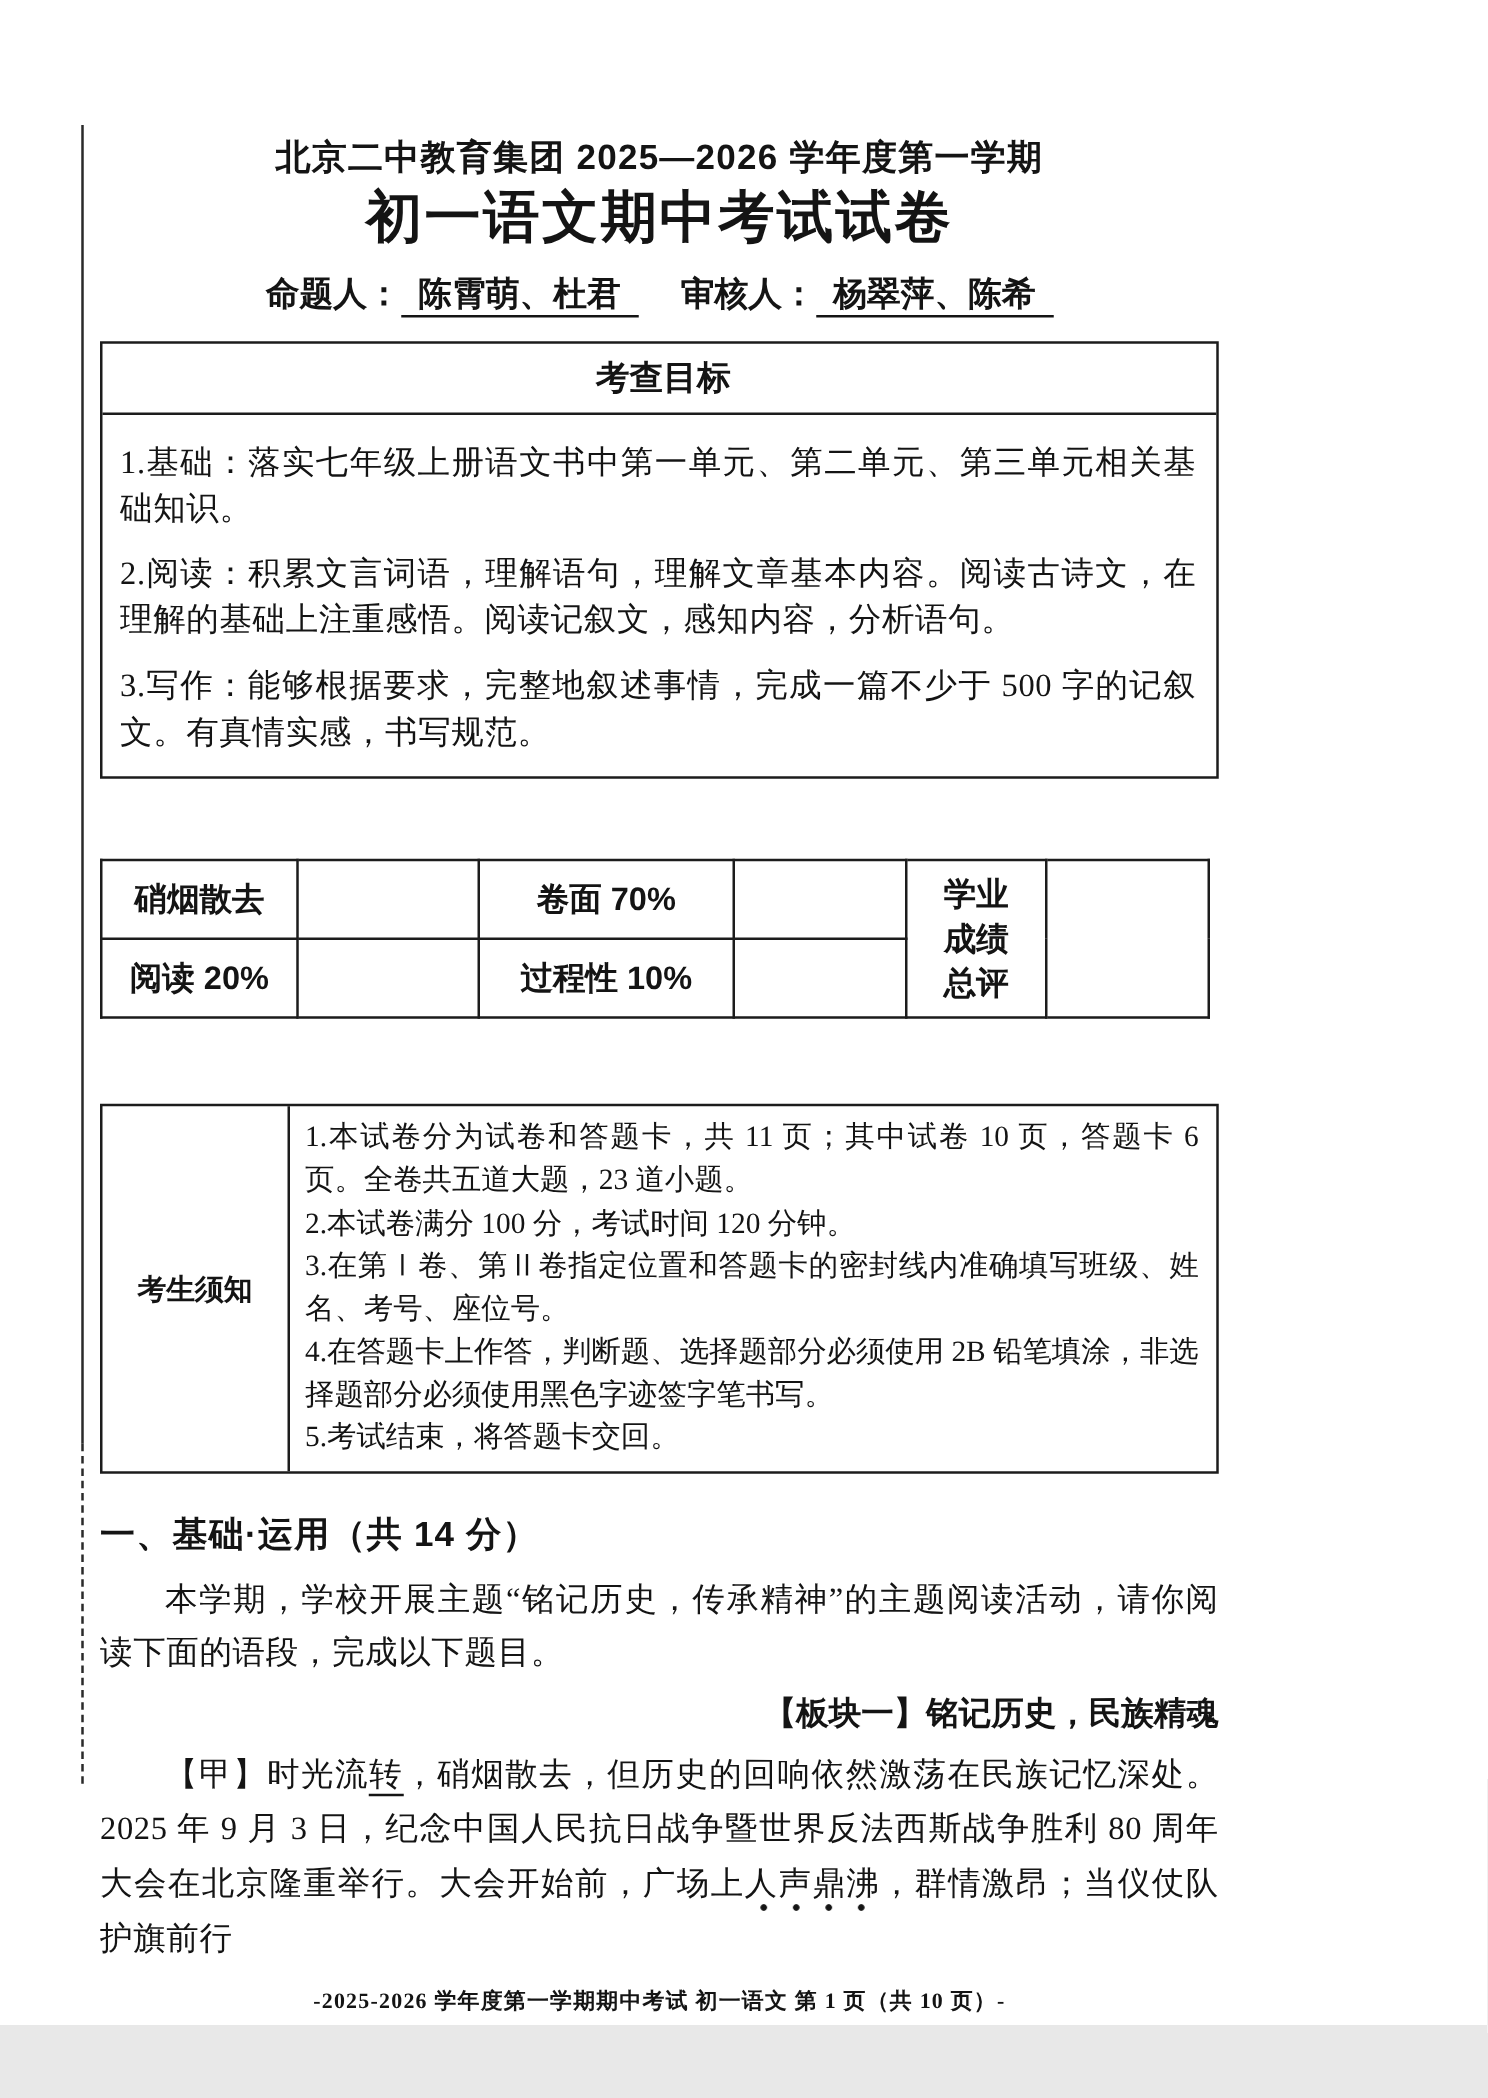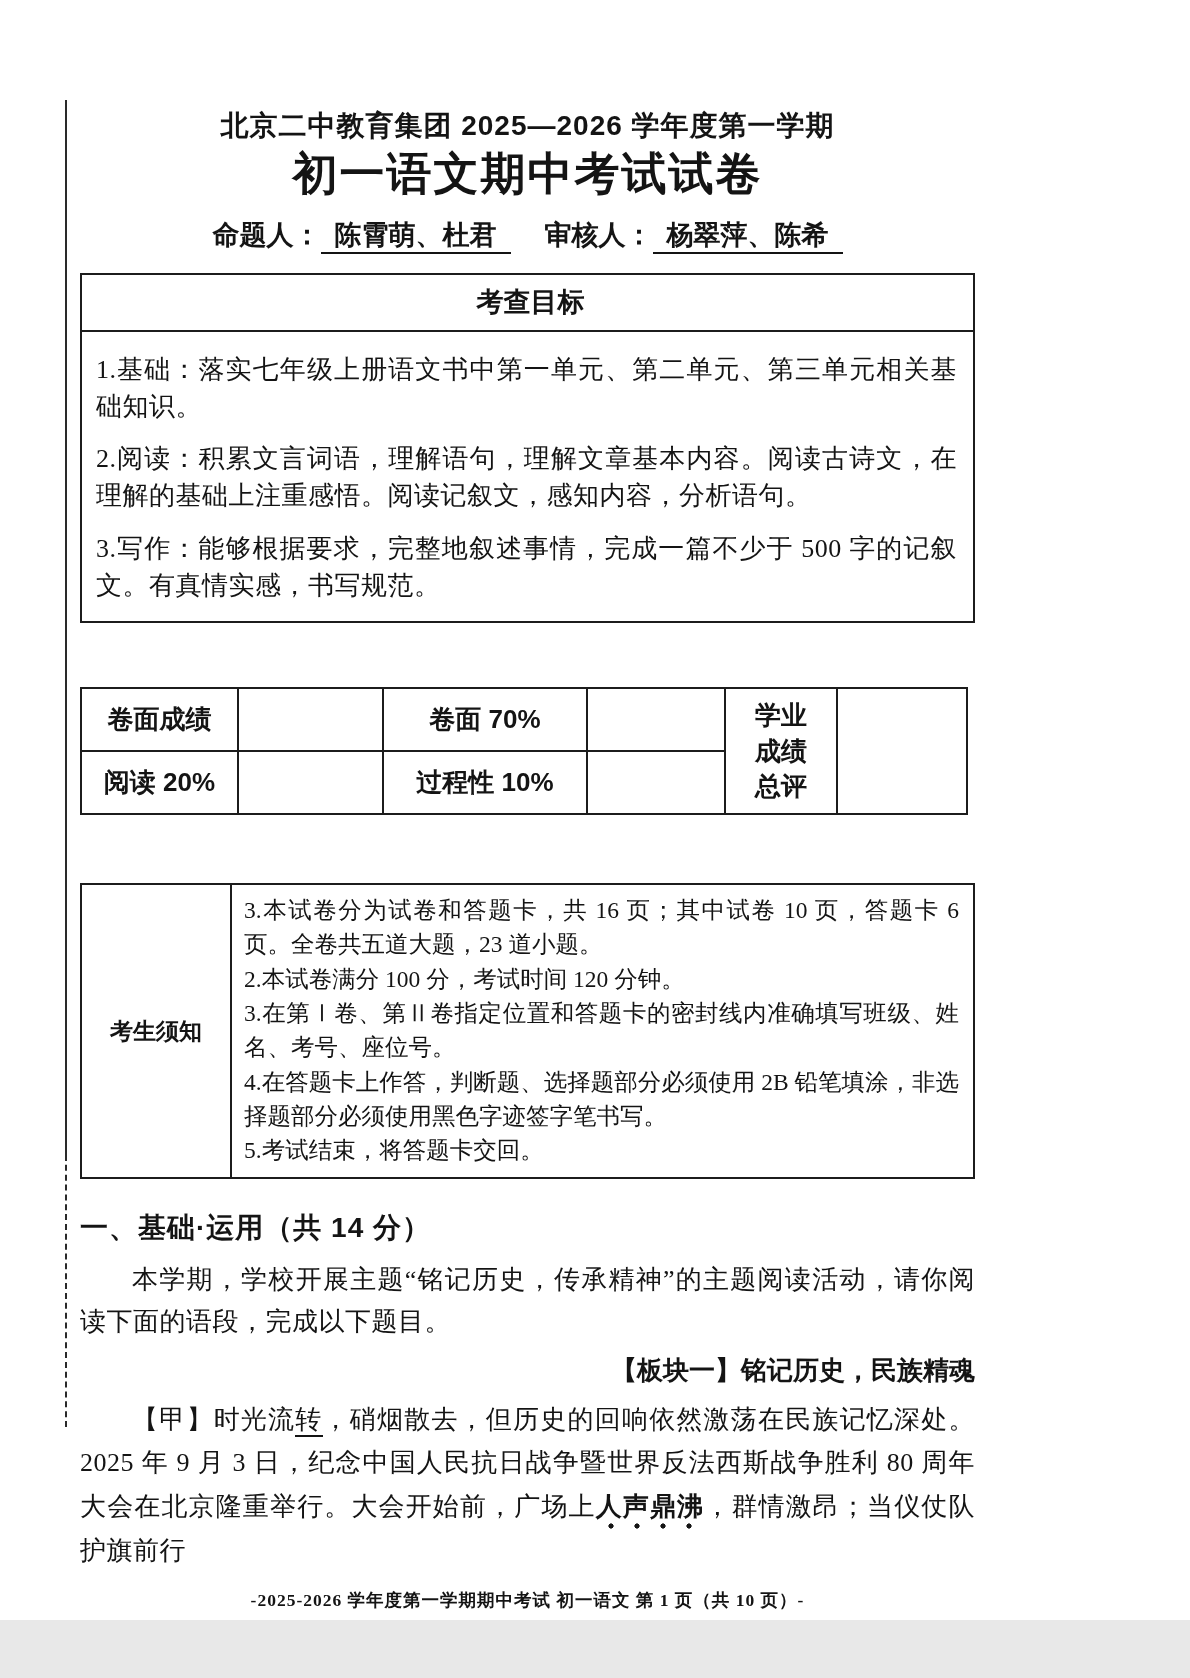--- a/index.html
+++ b/index.html
@@ -121,21 +121,20 @@
   .underlined-char{
     border-bottom:2.5px solid #141414;
     padding-bottom:1px;
   }
   .em-dots{
     background-image:radial-gradient(circle, #141414 2.3px, transparent 2.9px);
     background-size:1em 10px;
     background-repeat:repeat-x;
     background-position:2px 100%;
     padding-bottom:10px;
-    font-weight:bold;
   }
   .page-footer{
     text-align:center;
     font-weight:bold;font-size:17.5px;
     margin-top:16px;letter-spacing:1px;
   }
 </style>
 </head>
 <body>
 
@@ -167,21 +166,21 @@
       <colgroup>
         <col style="width:157px">
           <col style="width:145px">
           <col style="width:204px">
         <col style="width:138px">
           <col style="width:112px">
           <col style="width:130px">
       </colgroup>
       <tbody>
           <tr>
-        <td>卷面成绩</td>
+        <td>硝烟散去</td>
         <td></td>
         <td>卷面 70%</td>
         <td></td>
         <td rowspan="2" class="total-cell">
           <div>学业</div>
           <div>成绩</div>
           <div>总评</div>
         </td>
         <td rowspan="2"></td>
       </tr>
@@ -190,21 +189,21 @@
         <td></td>
         <td>过程性 10%</td>
         <td></td>
       </tr>
     </tbody>
       </table>
 
     <div class="notice-box">
       <div class="notice-label">考生须知</div>
       <div class="notice-body">
-        <div class="notice-item">3.本试卷分为试卷和答题卡，共 16 页；其中试卷 10 页，答题卡 6 页。全卷共五道大题，23 道小题。</div>
+        <div class="notice-item">1.本试卷分为试卷和答题卡，共 11 页；其中试卷 10 页，答题卡 6 页。全卷共五道大题，23 道小题。</div>
         <div class="notice-item">2.本试卷满分 100 分，考试时间 120 分钟。</div>
         <div class="notice-item">3.在第Ⅰ卷、第Ⅱ卷指定位置和答题卡的密封线内准确填写班级、姓名、考号、座位号。</div>
         <div class="notice-item">4.在答题卡上作答，判断题、选择题部分必须使用 2B 铅笔填涂，非选择题部分必须使用黑色字迹签字笔书写。</div>
         <div class="notice-item">5.考试结束，将答题卡交回。</div>
       </div>
     </div>
 
     <div class="section-heading">一、基础·运用（共 14 分）</div>
 
     <div class="intro-paragraph">本学期，学校开展主题“铭记历史，传承精神”的主题阅读活动，请你阅读下面的语段，完成以下题目。</div>

